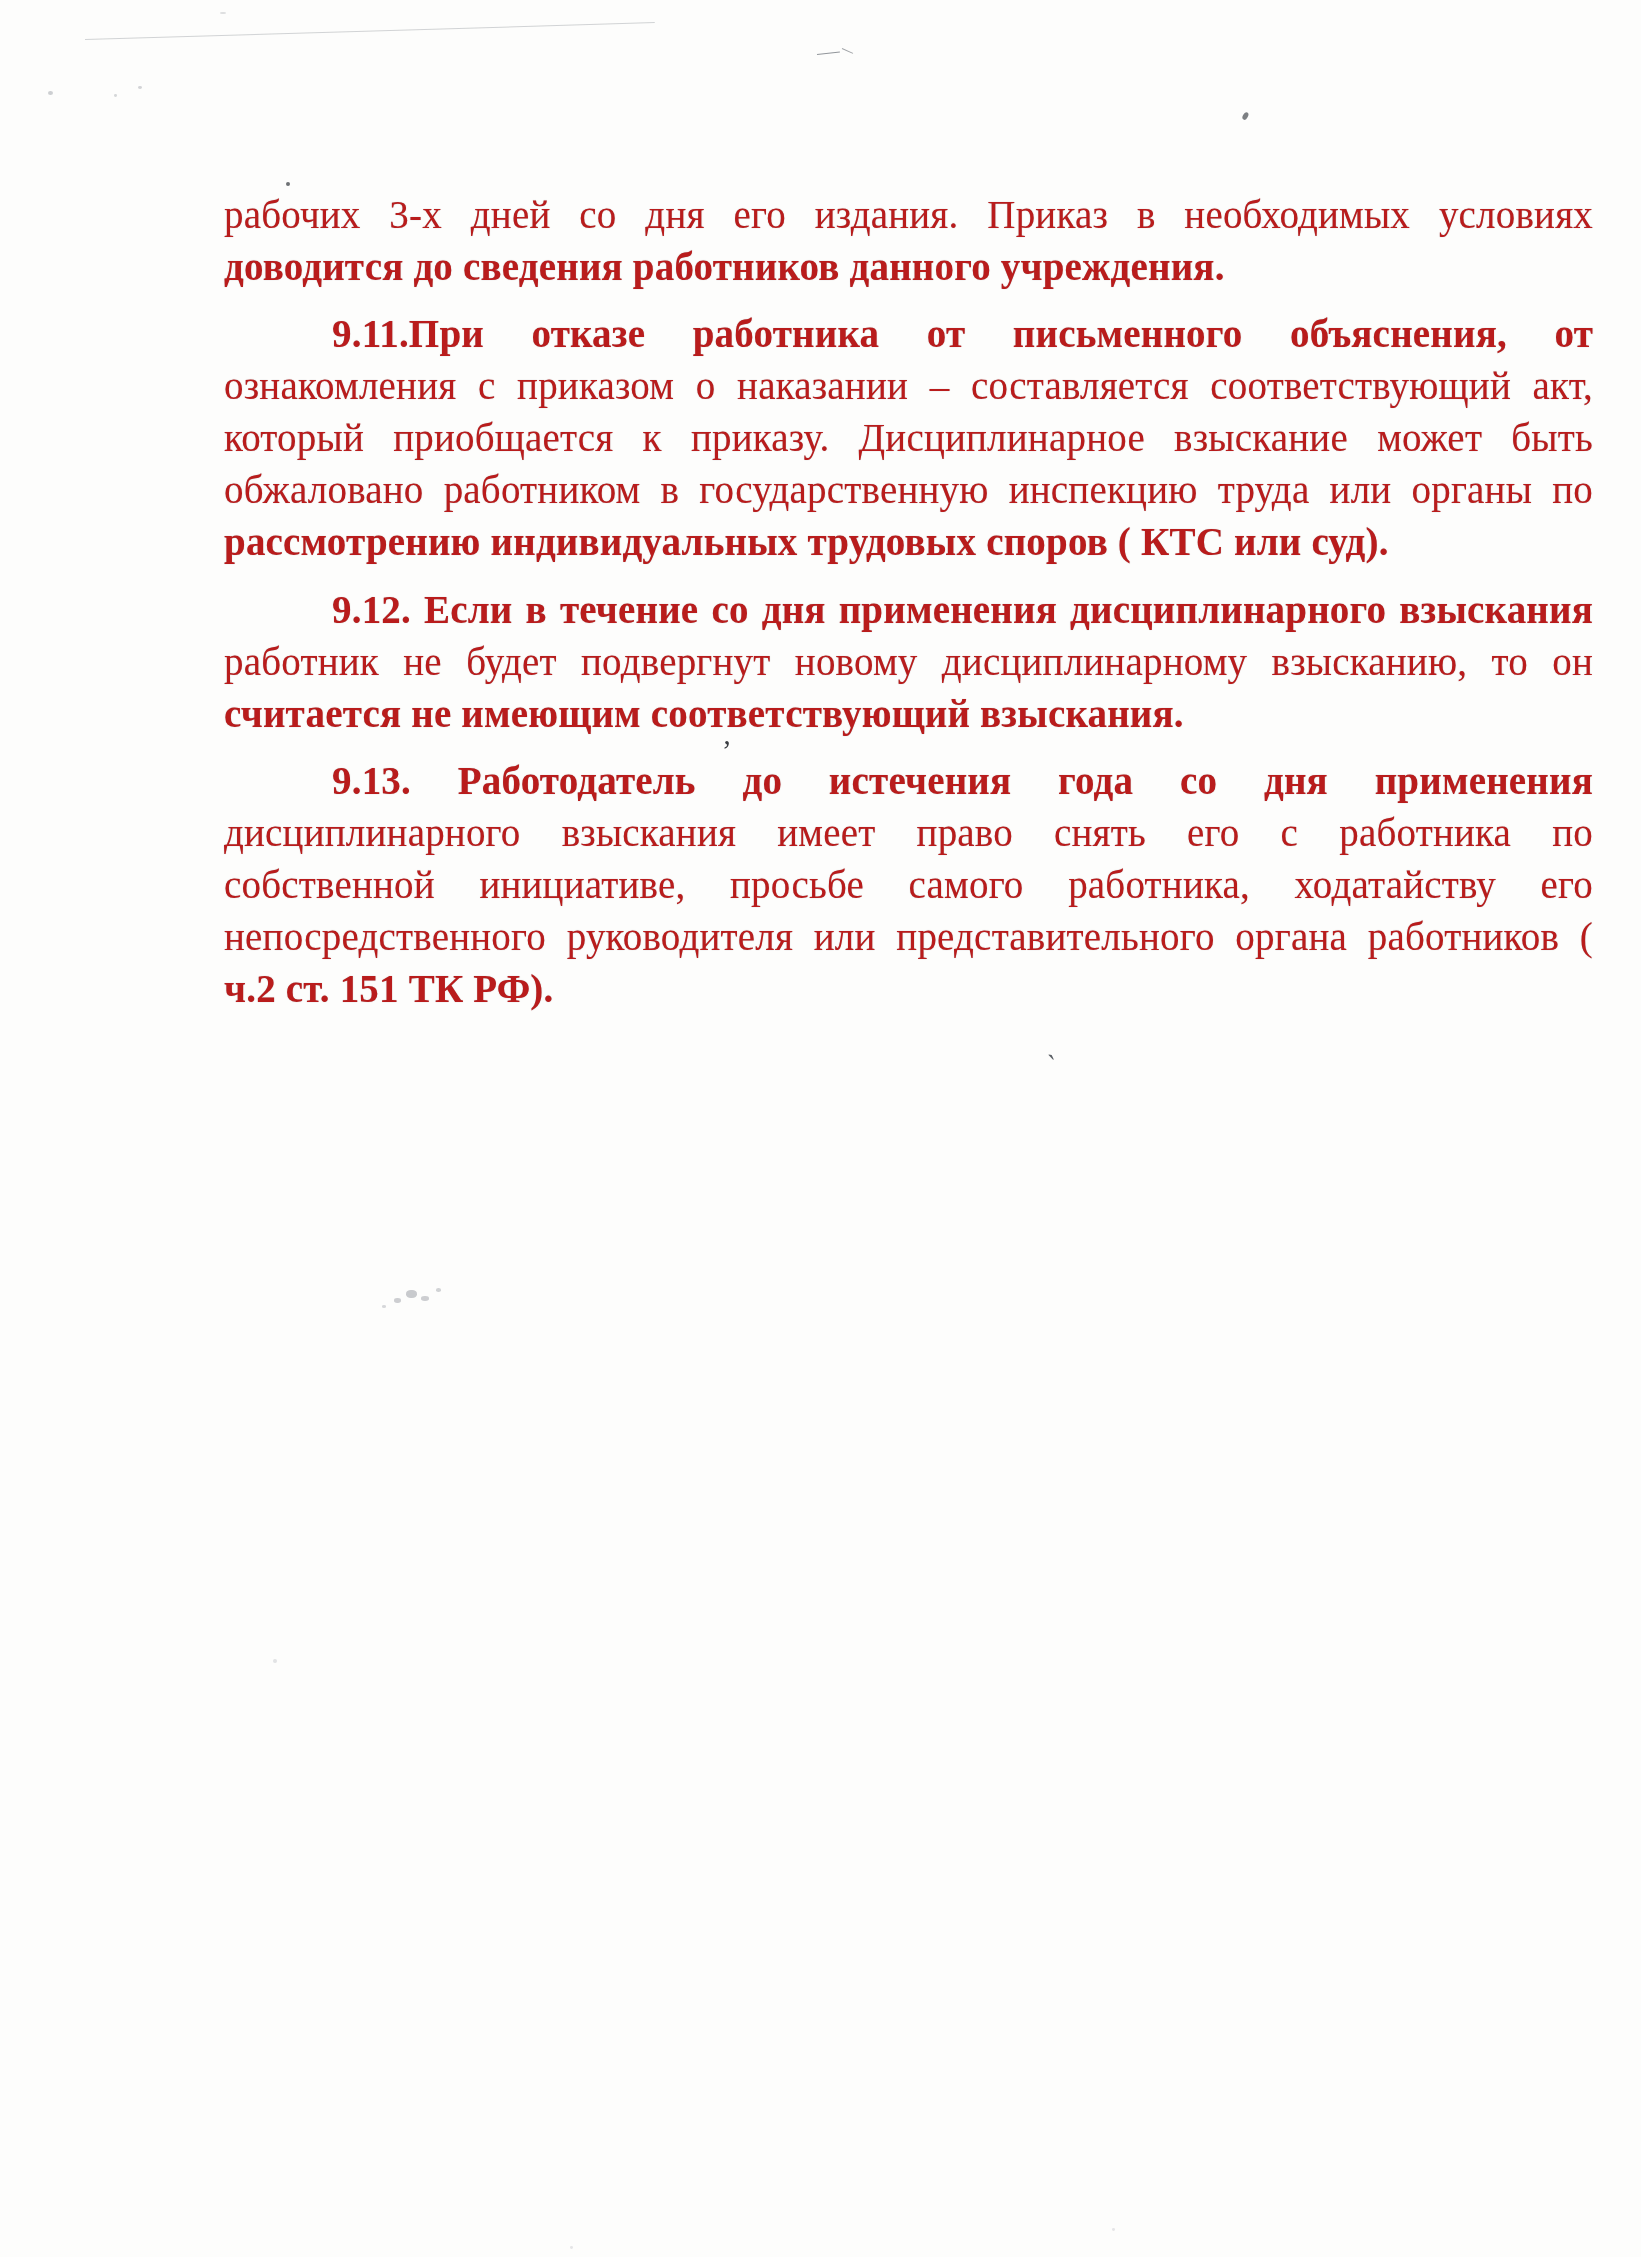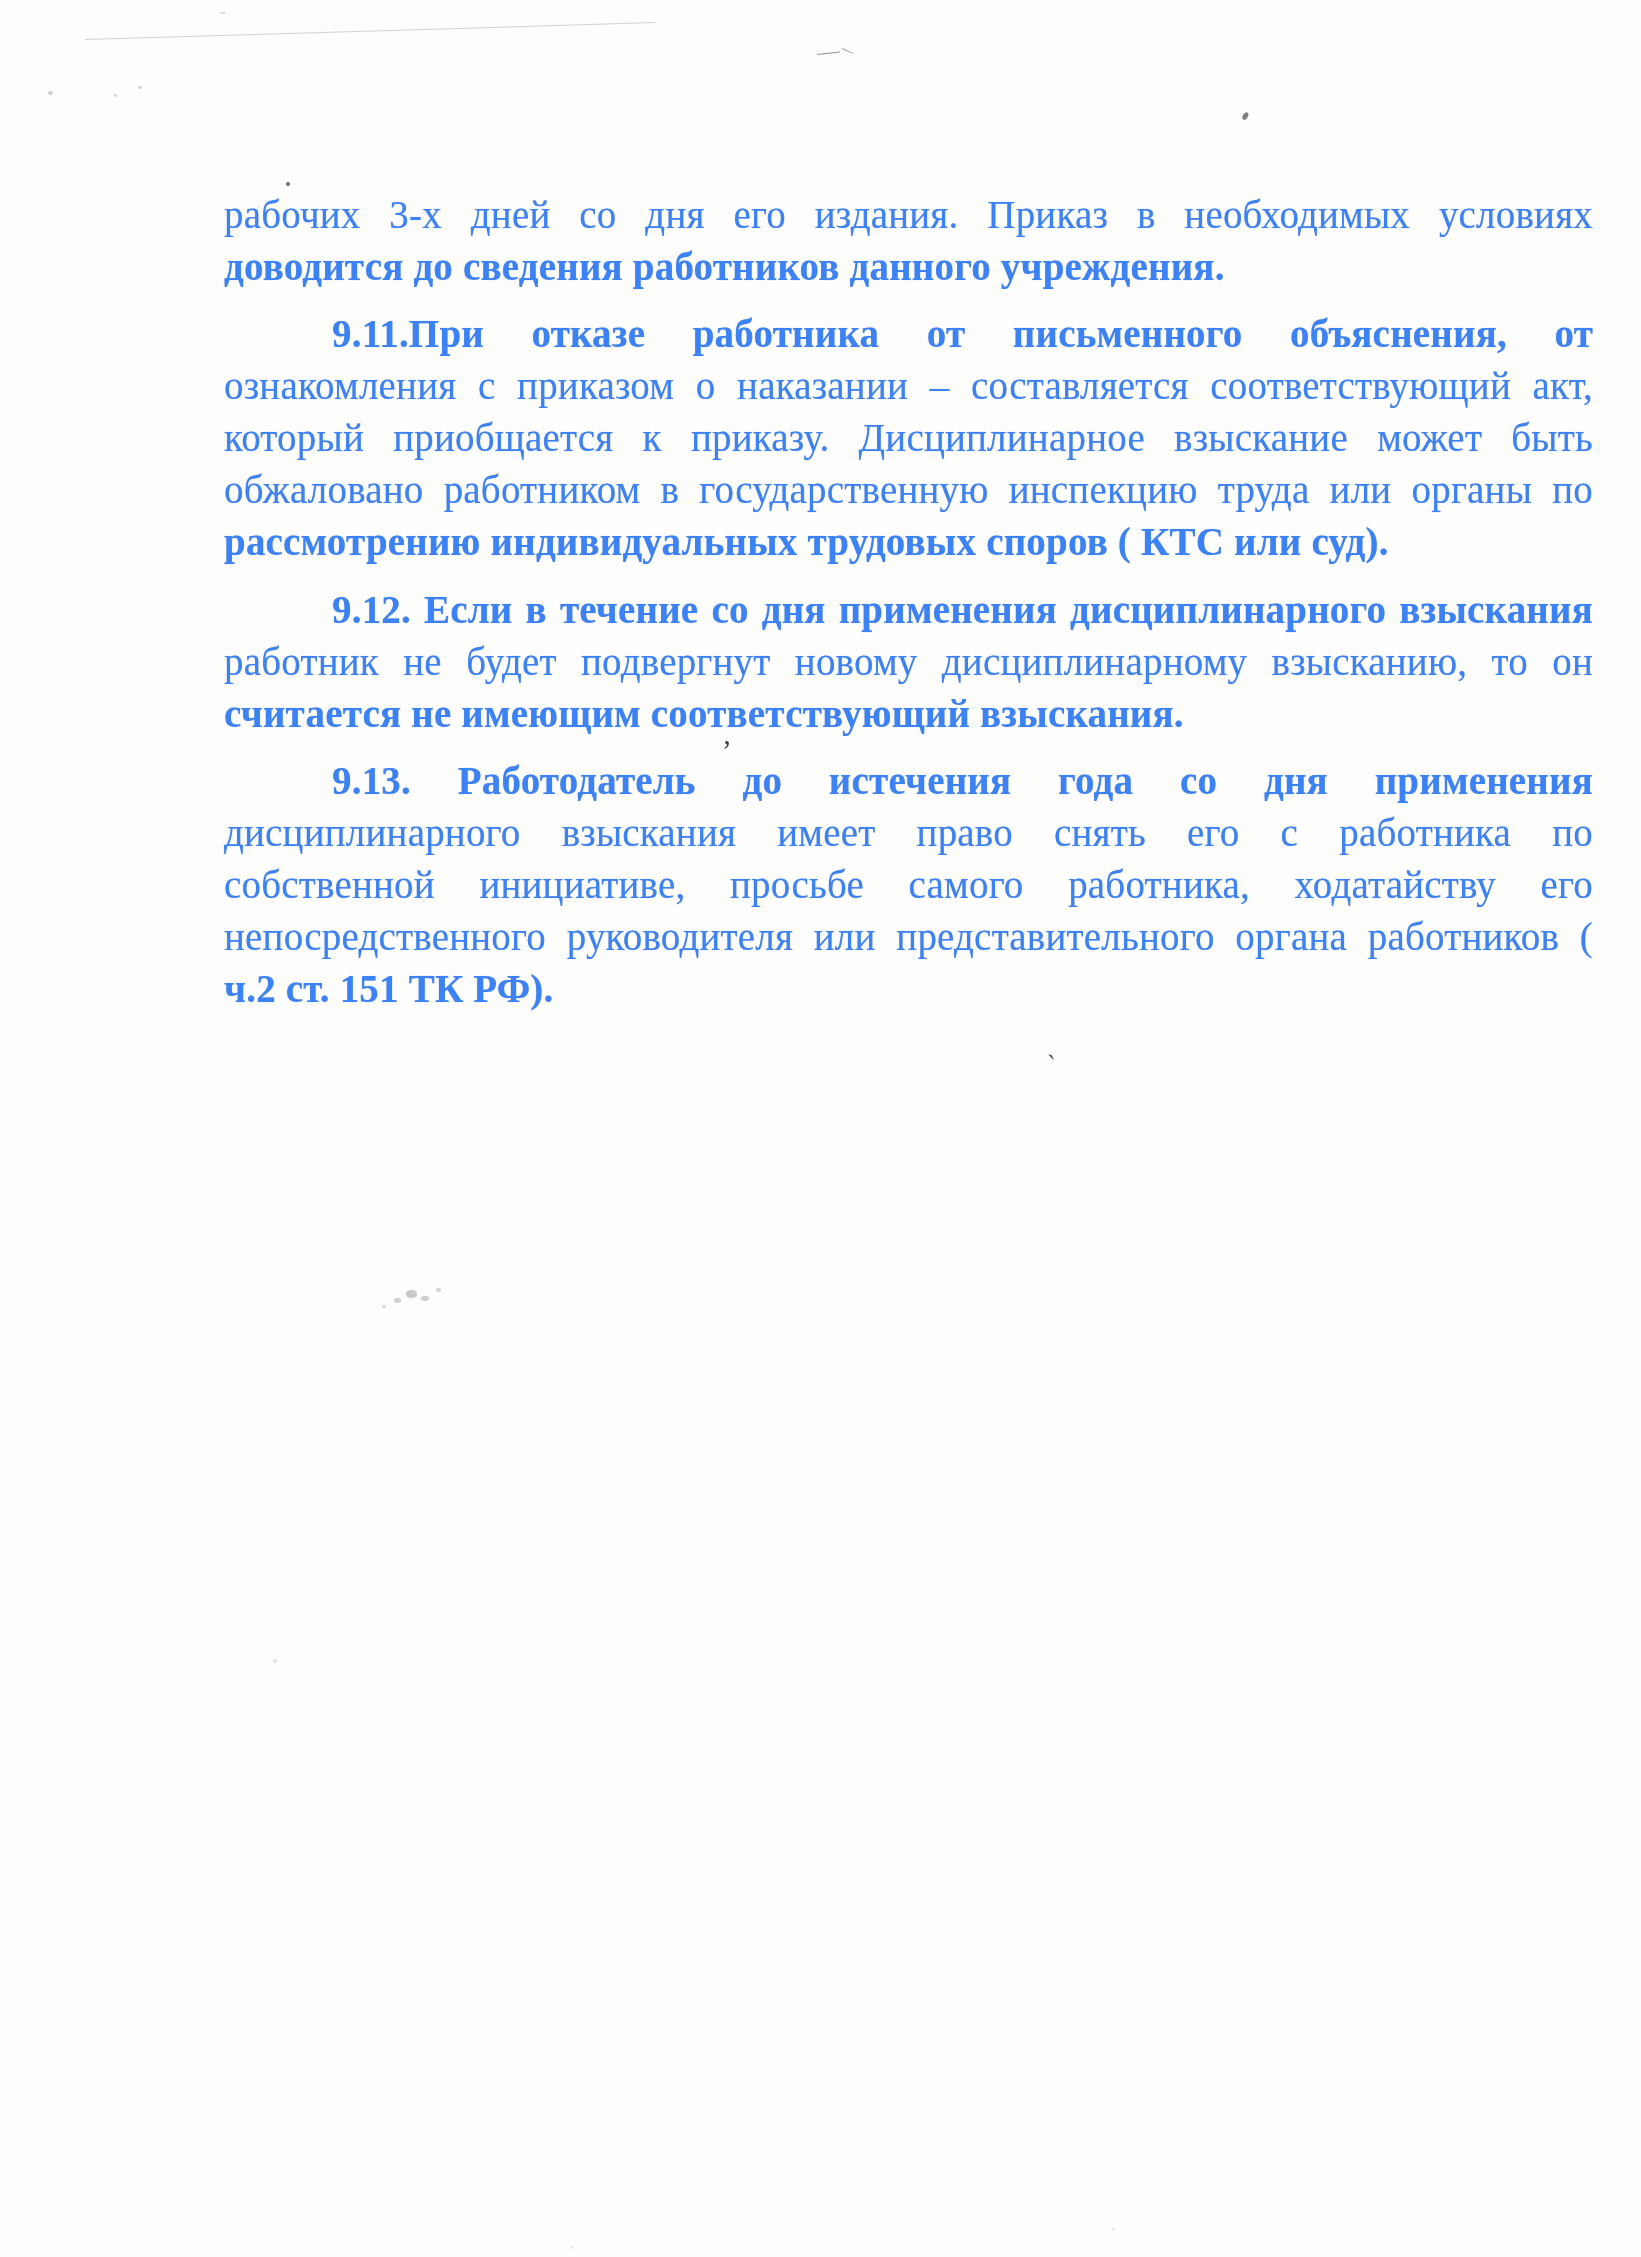--- a/index.html
+++ b/index.html
@@ -17,21 +17,21 @@
     width: 1641px;
     height: 2257px;
     background: #fdfdfc;
     overflow: hidden;
   }
   .textblock {
     position: absolute;
     left: 224px;
     top: 189px;
     width: 1369px;
-    color: #3b82f6;
+    color: #b91c1c;
     font-size: 39px;
     line-height: 52px;
     letter-spacing: 0.2px;
     text-shadow: 0 0 1px rgba(52,55,61,0.35);
   }
   .para {
     margin: 0 0 15.4px 0;
   }
   .line {
     text-align: justify;

